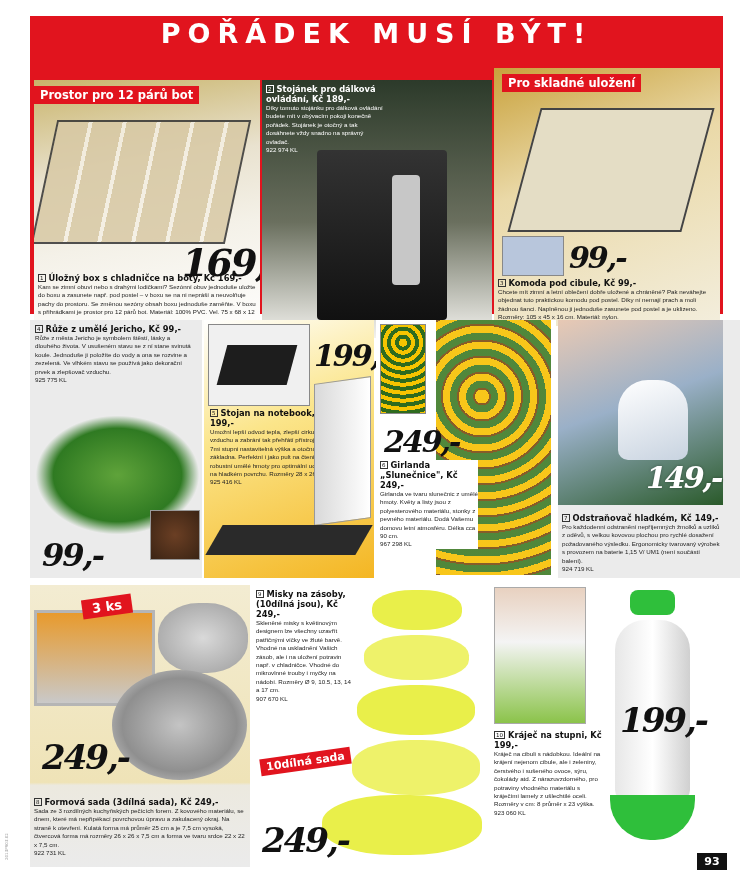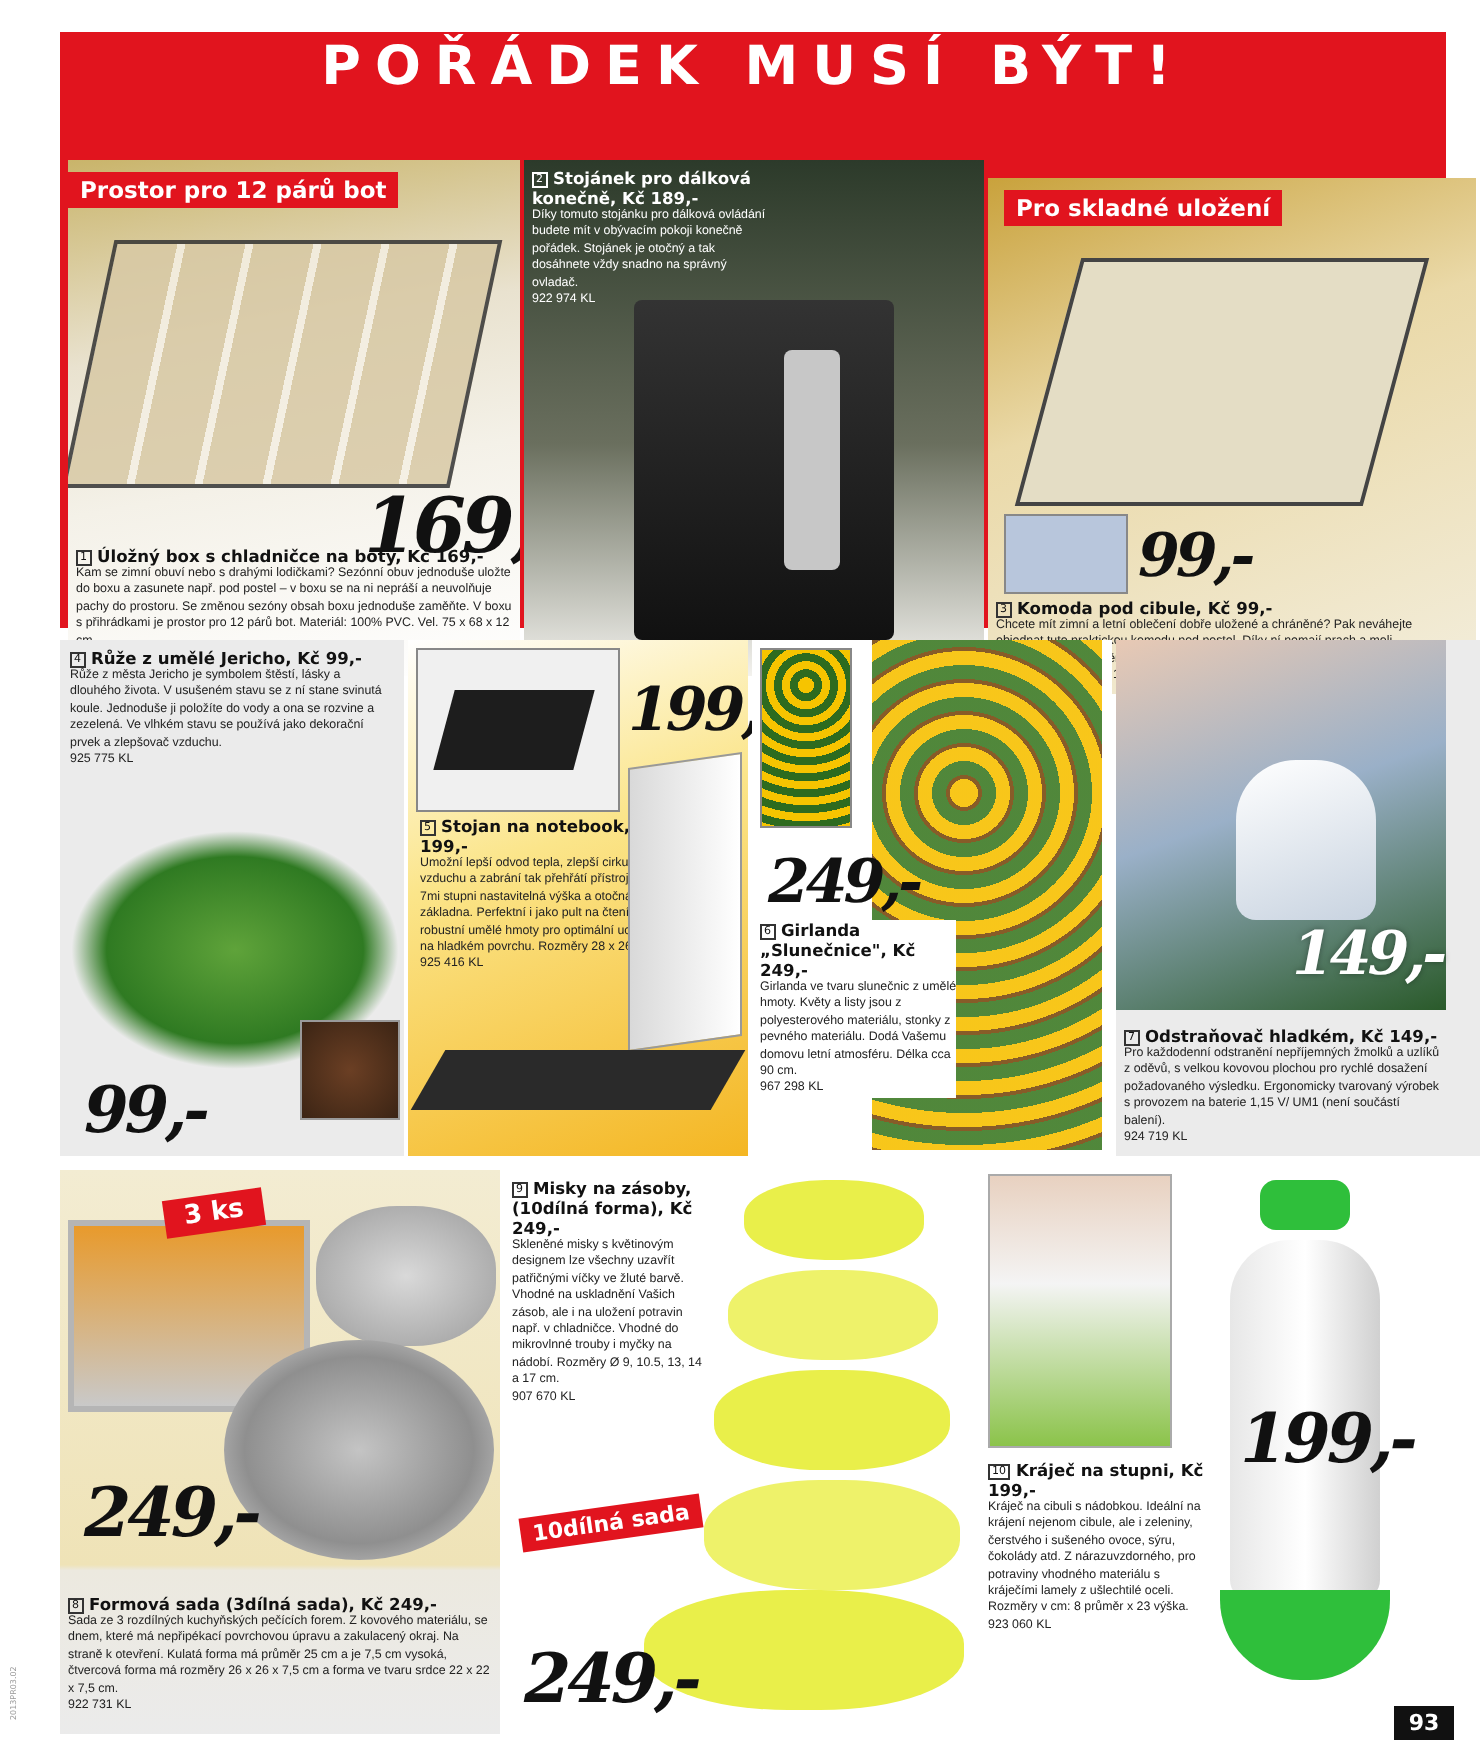--- a/index.html
+++ b/index.html
@@ -32,27 +32,27 @@
     <div class="ttl"><span class="num">1</span><span>Úložný box s chladničce na boty, Kč 169,-</span></div>
     <div>Kam se zimní obuví nebo s drahými lodičkami? Sezónní obuv jednoduše uložte do boxu a zasunete např. pod postel – v boxu se na ni nepráší a neuvolňuje pachy do prostoru. Se změnou sezóny obsah boxu jednoduše zaměňte. V boxu s přihrádkami je prostor pro 12 párů bot. Materiál: 100% PVC. Vel. 75 x 68 x 12 cm.</div>
     <div>922 993 KL</div>
   </div>
 </div>
 
 <div class="abs panel" style="left:262px;top:52px;width:230px;height:258px;background:linear-gradient(180deg,#2c3a2a 0%,#6a6f5e 55%,#f3f2ee 100%);">
   <div class="abs" style="left:55px;top:70px;width:130px;height:170px;background:linear-gradient(180deg,#333,#111);border-radius:4px;"></div>
   <div class="abs" style="left:130px;top:95px;width:28px;height:110px;background:#c7c7c7;border-radius:4px;"></div>
   <div class="abs desc" style="left:4px;top:4px;width:120px;color:#fff;">
-    <div class="ttl" style="color:#fff;"><span class="num" style="border-color:#fff;">2</span><span>Stojánek pro dálková konečně, Kč 189,-</span></div>
+    <div class="ttl" style="color:#fff;"><span class="num" style="border-color:#fff;">2</span><span>Stojánek pro dálková ovládání, Kč 189,-</span></div>
     <div>Díky tomuto stojánku pro dálková ovládání budete mít v obývacím pokoji konečně pořádek. Stojánek je otočný a tak dosáhnete vždy snadno na správný ovladač.</div>
     <div>922 974 KL</div>
   </div>
 </div>
 
-<div class="abs panel" style="left:494px;top:61px;width:244px;height:258px;background:linear-gradient(160deg,#c9a23c 0%,#ead9a8 40%,#f3eedd 100%);">
+<div class="abs panel" style="left:494px;top:40px;width:226px;height:258px;background:linear-gradient(160deg,#c9a23c 0%,#ead9a8 40%,#f3eedd 100%);">
   <div class="abs" style="left:30px;top:40px;width:170px;height:120px;background:#e4ddc5;border:2px solid #444;transform:skewX(-15deg);"></div>
   <div class="abs redtag" style="left:8px;top:6px;padding:2px 6px;font-size:11.5px;">Pro skladné uložení</div>
   <div class="abs" style="left:8px;top:168px;width:60px;height:38px;background:#b8c6dc;border:1px solid #888;"></div>
   <div class="abs price" style="left:75px;top:172px;font-size:30px;">99,-</div>
   <div class="abs desc" style="left:4px;top:210px;width:218px;">
     <div class="ttl"><span class="num">3</span><span>Komoda pod cibule, Kč 99,-</span></div>
     <div>Chcete mít zimní a letní oblečení dobře uložené a chráněné? Pak neváhejte objednat tuto praktickou komodu pod postel. Díky ní nemají prach a moli žádnou šanci. Naplněnou ji jednoduše zasunete pod postel a je uklizeno. Rozměry: 105 x 45 x 16 cm. Materiál: nylon.</div>
     <div>923 138 KL</div>
   </div>
 </div>
@@ -111,21 +111,21 @@
   <div class="abs price" style="left:12px;top:152px;font-size:34px;">249,-</div>
   <div class="abs desc" style="left:4px;top:212px;width:214px;">
     <div class="ttl"><span class="num">8</span><span>Formová sada (3dílná sada), Kč 249,-</span></div>
     <div>Sada ze 3 rozdílných kuchyňských pečících forem. Z kovového materiálu, se dnem, které má nepřipékací povrchovou úpravu a zakulacený okraj. Na straně k otevření. Kulatá forma má průměr 25 cm a je 7,5 cm vysoká, čtvercová forma má rozměry 26 x 26 x 7,5 cm a forma ve tvaru srdce 22 x 22 x 7,5 cm.</div>
     <div>922 731 KL</div>
   </div>
 </div>
 
 <div class="abs" style="left:252px;top:585px;width:236px;height:282px;background:#ffffff;">
   <div class="abs desc" style="left:4px;top:4px;width:100px;">
-    <div class="ttl"><span class="num">9</span><span>Misky na zásoby, (10dílná forma), Kč 249,-</span></div>
+    <div class="ttl"><span class="num">9</span><span>Misky na zásoby, (10dílná jsou), Kč 249,-</span></div>
     <div>Skleněné misky s květinovým designem lze všechny uzavřít patřičnými víčky ve žluté barvě. Vhodné na uskladnění Vašich zásob, ale i na uložení potravin např. v chladničce. Vhodné do mikrovlnné trouby i myčky na nádobí. Rozměry Ø 9, 10.5, 13, 14 a 17 cm.</div>
     <div>907 670 KL</div>
   </div>
   <div class="abs" style="left:100px;top:5px;width:132px;height:272px;">
     <div style="position:absolute;left:20px;top:0;width:90px;height:40px;background:#e9ef4a;border-radius:45%;"></div>
     <div style="position:absolute;left:12px;top:45px;width:105px;height:45px;background:#eef26a;border-radius:45%;"></div>
     <div style="position:absolute;left:5px;top:95px;width:118px;height:50px;background:#e9ef4a;border-radius:45%;"></div>
     <div style="position:absolute;left:0;top:150px;width:128px;height:55px;background:#eef26a;border-radius:45%;"></div>
     <div style="position:absolute;left:-30px;top:205px;width:160px;height:60px;background:#e9ef4a;border-radius:45%;"></div>
   </div>

